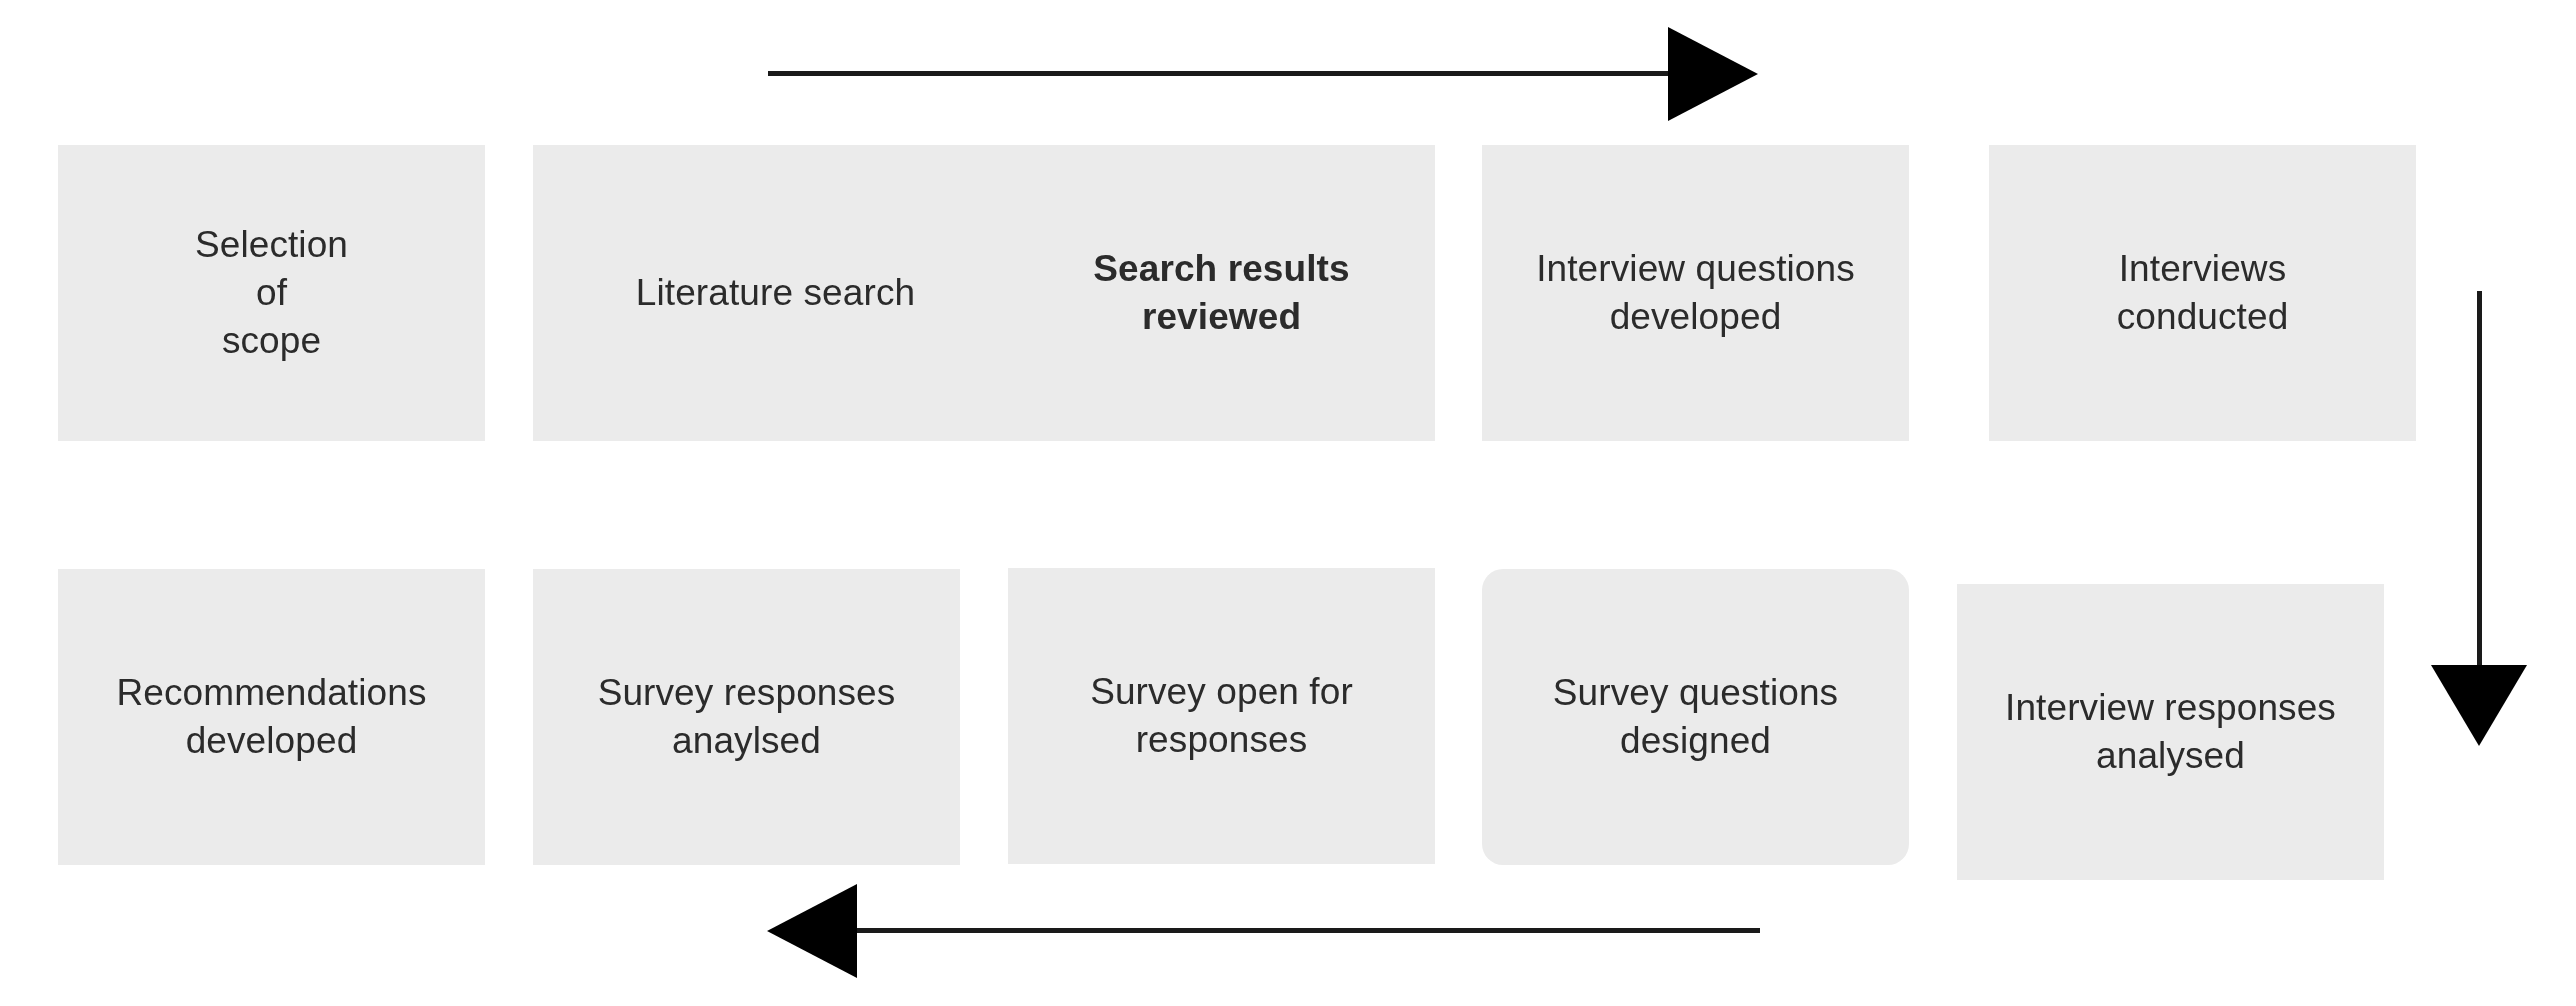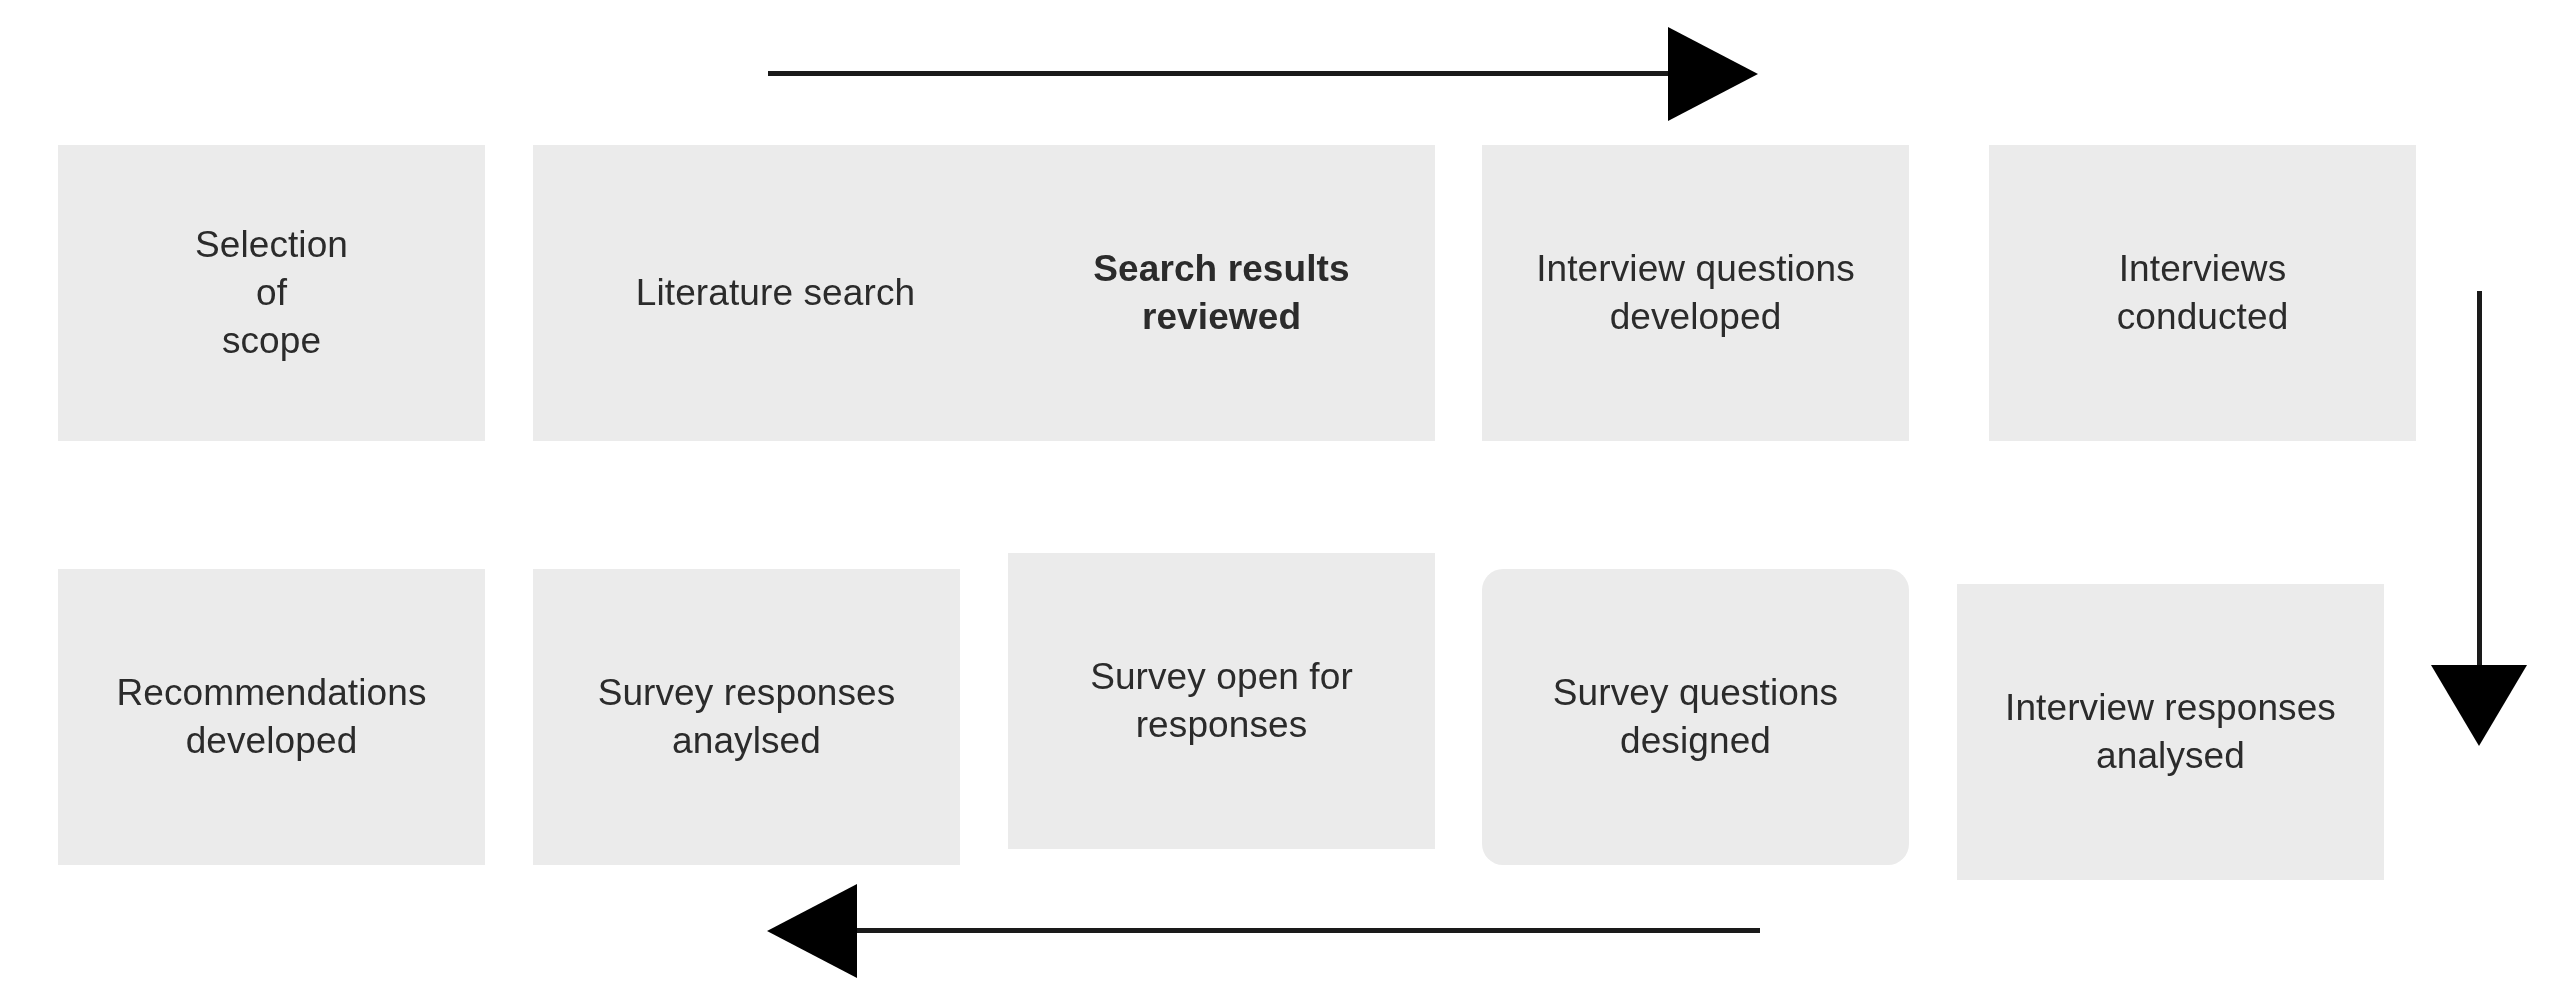--- a/index.html
+++ b/index.html
@@ -107,21 +107,21 @@
   <div class="proc-box" style="left:58px; top:569px; width:427px; height:296px;">
     <span class="proc-label">Recommendations
 developed</span>
   </div>
 
   <div class="proc-box" style="left:533px; top:569px; width:427px; height:296px;">
     <span class="proc-label">Survey responses
 anaylsed</span>
   </div>
 
-  <div class="proc-box" style="left:1008px; top:553px; width:427px; height:296px;">
+  <div class="proc-box" style="left:1008px; top:568px; width:427px; height:296px;">
     <span class="proc-label">Survey open for
 responses</span>
   </div>
 
   <div class="proc-box" style="left:1482px; top:569px; width:427px; height:296px;border-radius:21px;">
     <span class="proc-label">Survey questions
 designed</span>
   </div>
 
   <div class="proc-box" style="left:1957px; top:569px; width:427px; height:296px;margin-top:15px;">

